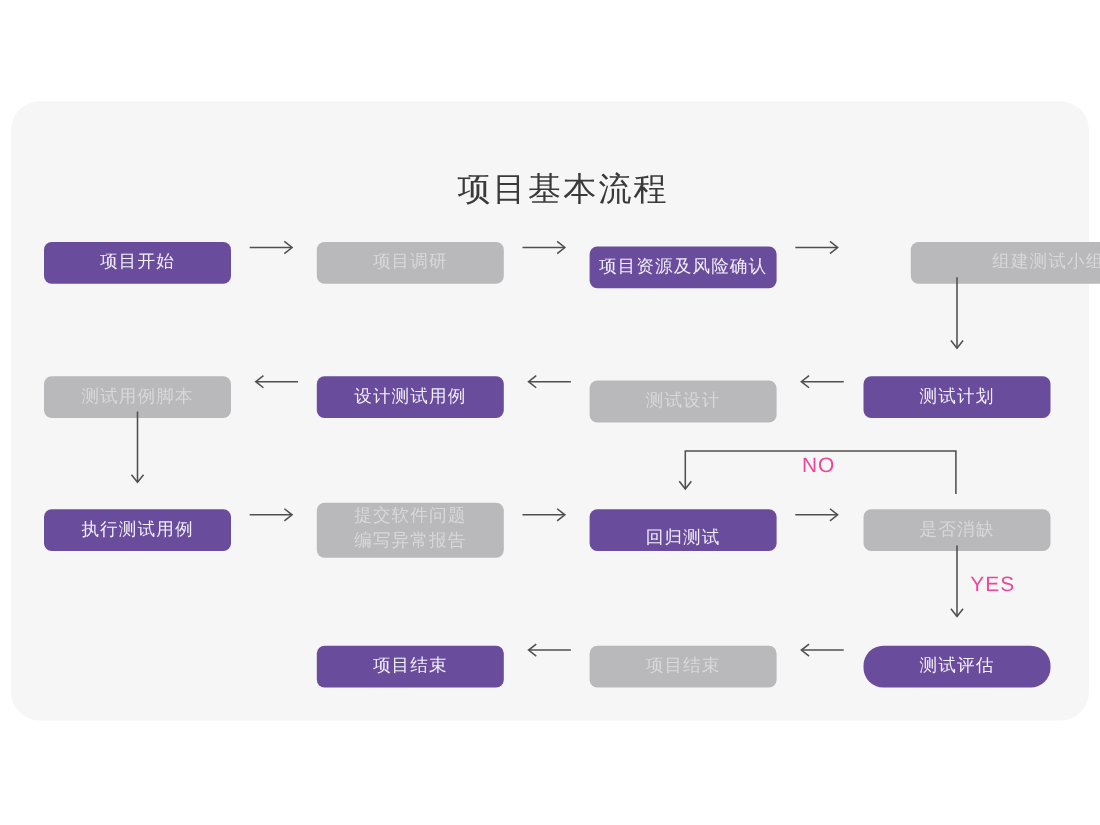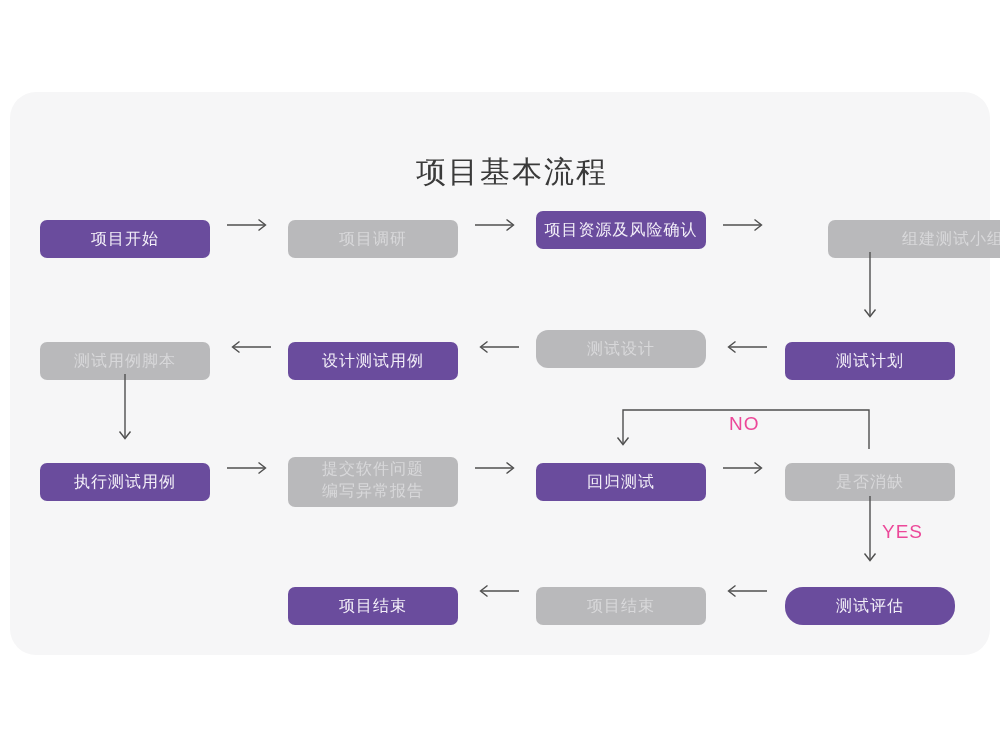--- a/index.html
+++ b/index.html
@@ -25,25 +25,25 @@
   .node.secondary{background:#b9b9bb;color:#d8d8da;justify-content:center;}
   .node.tall{height:50px;flex-direction:column;font-family:Liberation Mono, monospace;}
   .node.tall span{display:block;}
   .arrow{position:absolute;}
   .arrow path{stroke:#4f4f4f;stroke-width:1.4;fill:none;}
   .edge-label{
     position:absolute;font-size:19px;color:#ec4899;letter-spacing:1px;
   }
   
   .n0{left:40px;top:206px;}  .n1{left:288px;top:206px;}
-  .n2{left:536px;top:197px;} .n3{left:828px;top:206px;padding-left:40px;}
-  .n4{left:785px;top:328px;} .n5{left:536px;top:316px;border-radius:12px;}
+  .n2{left:536px;top:210px;} .n3{left:828px;top:206px;padding-left:40px;}
+  .n4{left:785px;top:328px;} .n5{left:536px;top:332px;}
   .n6{left:288px;top:328px;} .n7{left:40px;top:328px;}
   .n8{left:40px;top:449px;}  .n9{left:288px;top:443px;}
-  .n10{left:536px;top:449px;}.n11{left:785px;top:449px;}
+  .n10{left:536px;top:449px;align-items:flex-end;}.n11{left:785px;top:449px;}
   .n12{left:785px;top:573px;border-radius:18px;}.n13{left:536px;top:573px;}
   .n14{left:288px;top:573px;}
 </style>
 </head>
 <body>
 
 <div class="card"></div>
 <h1 class="title">项目基本流程</h1>
 
 <div class="node primary n0">

